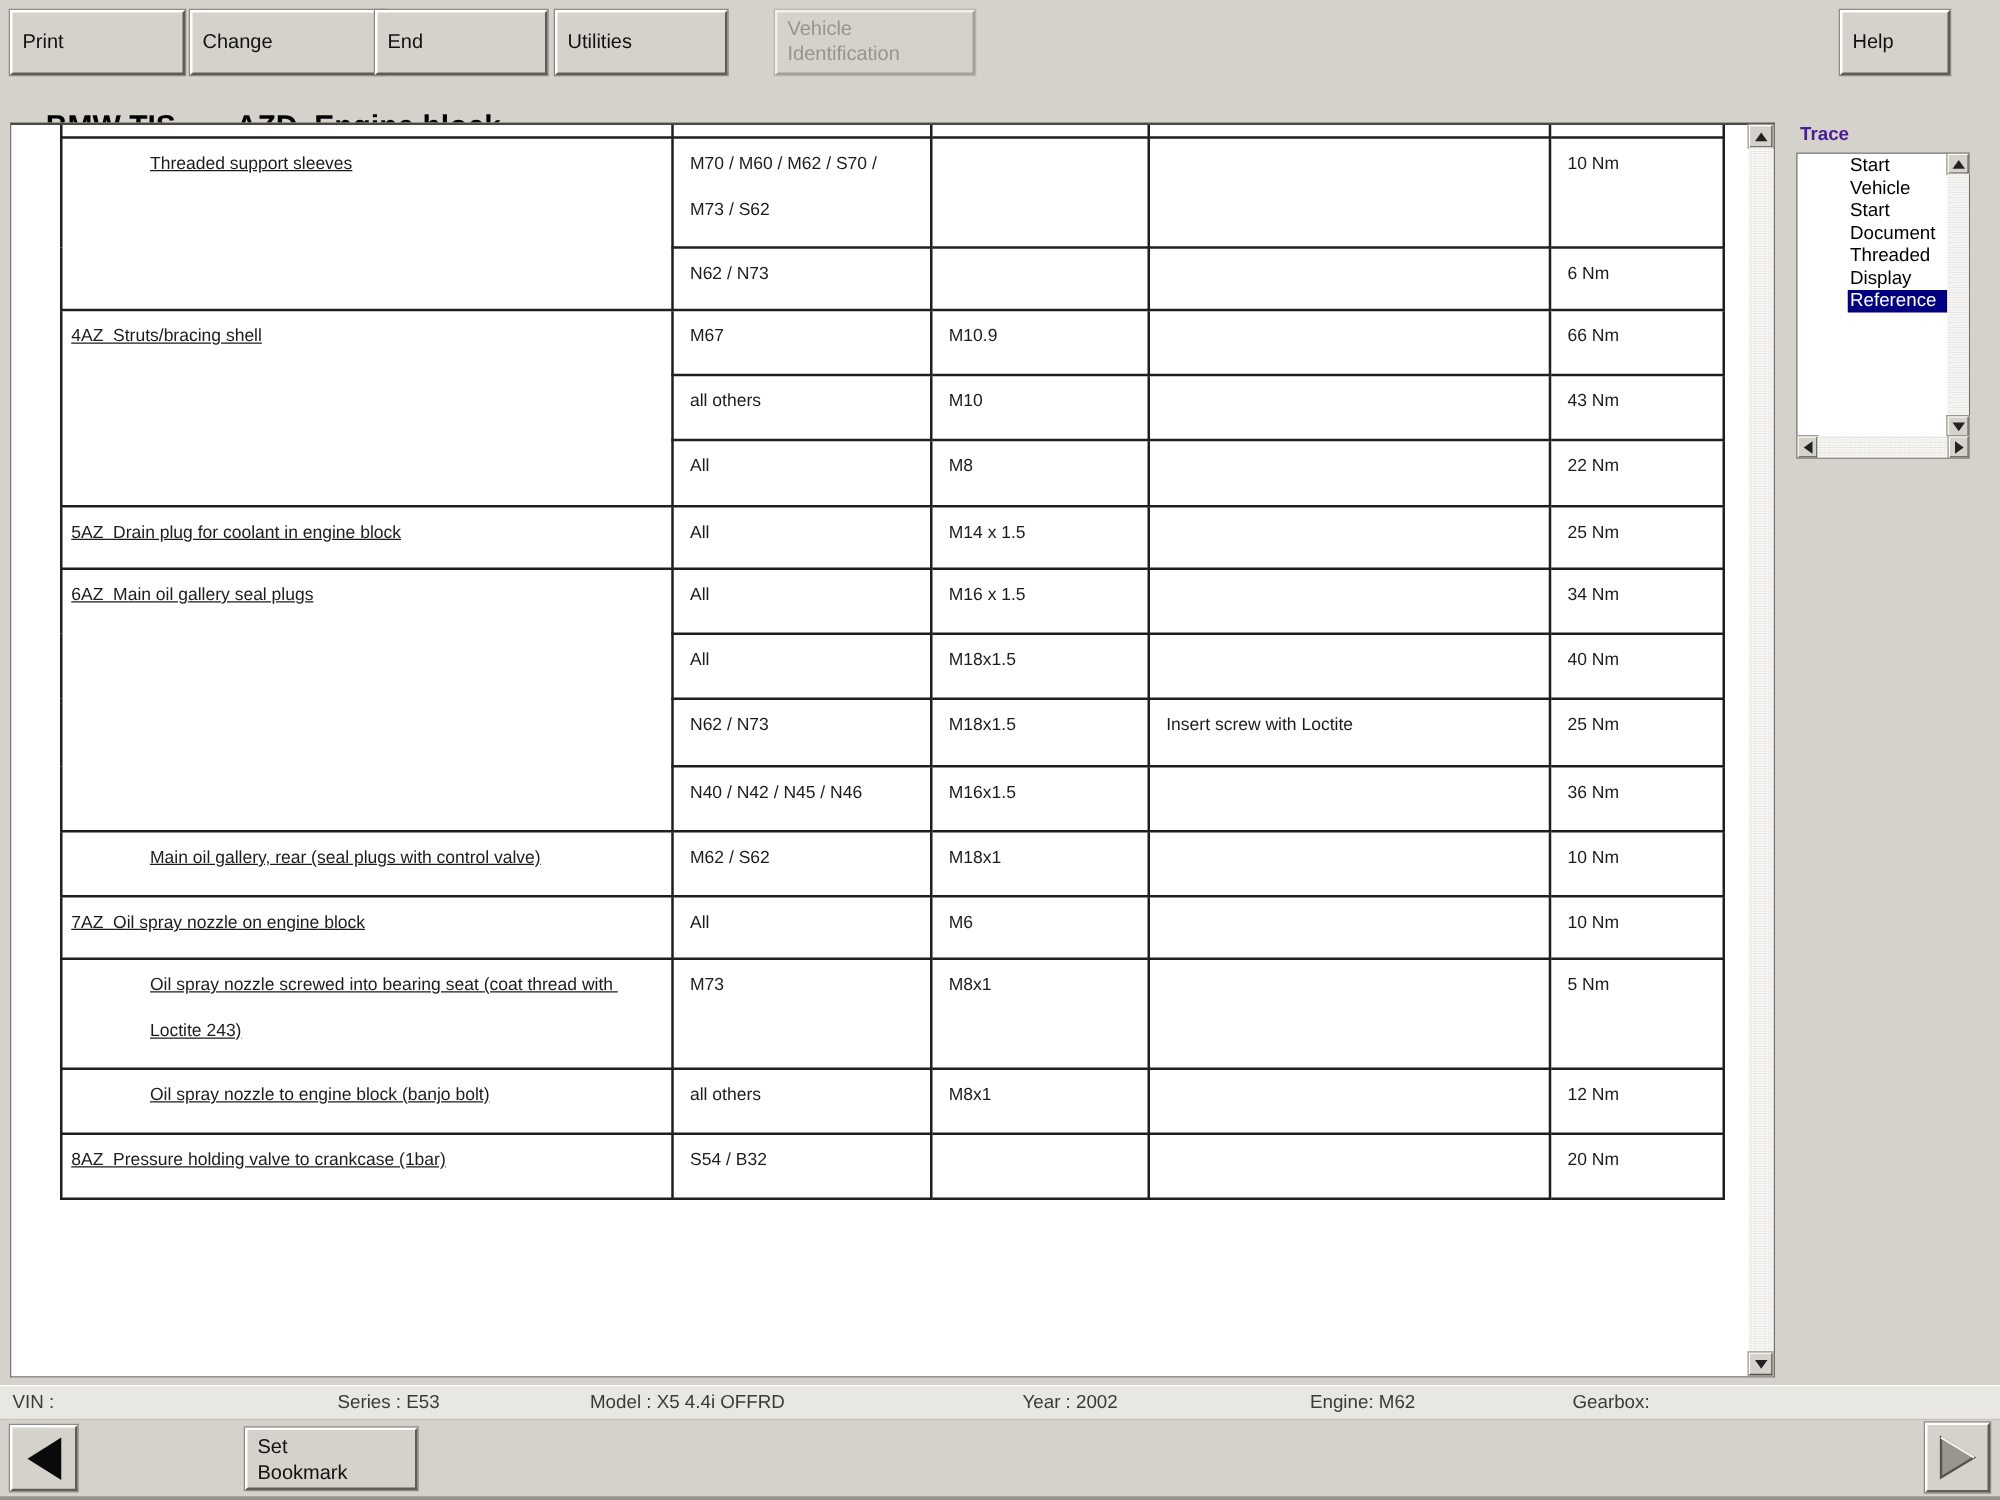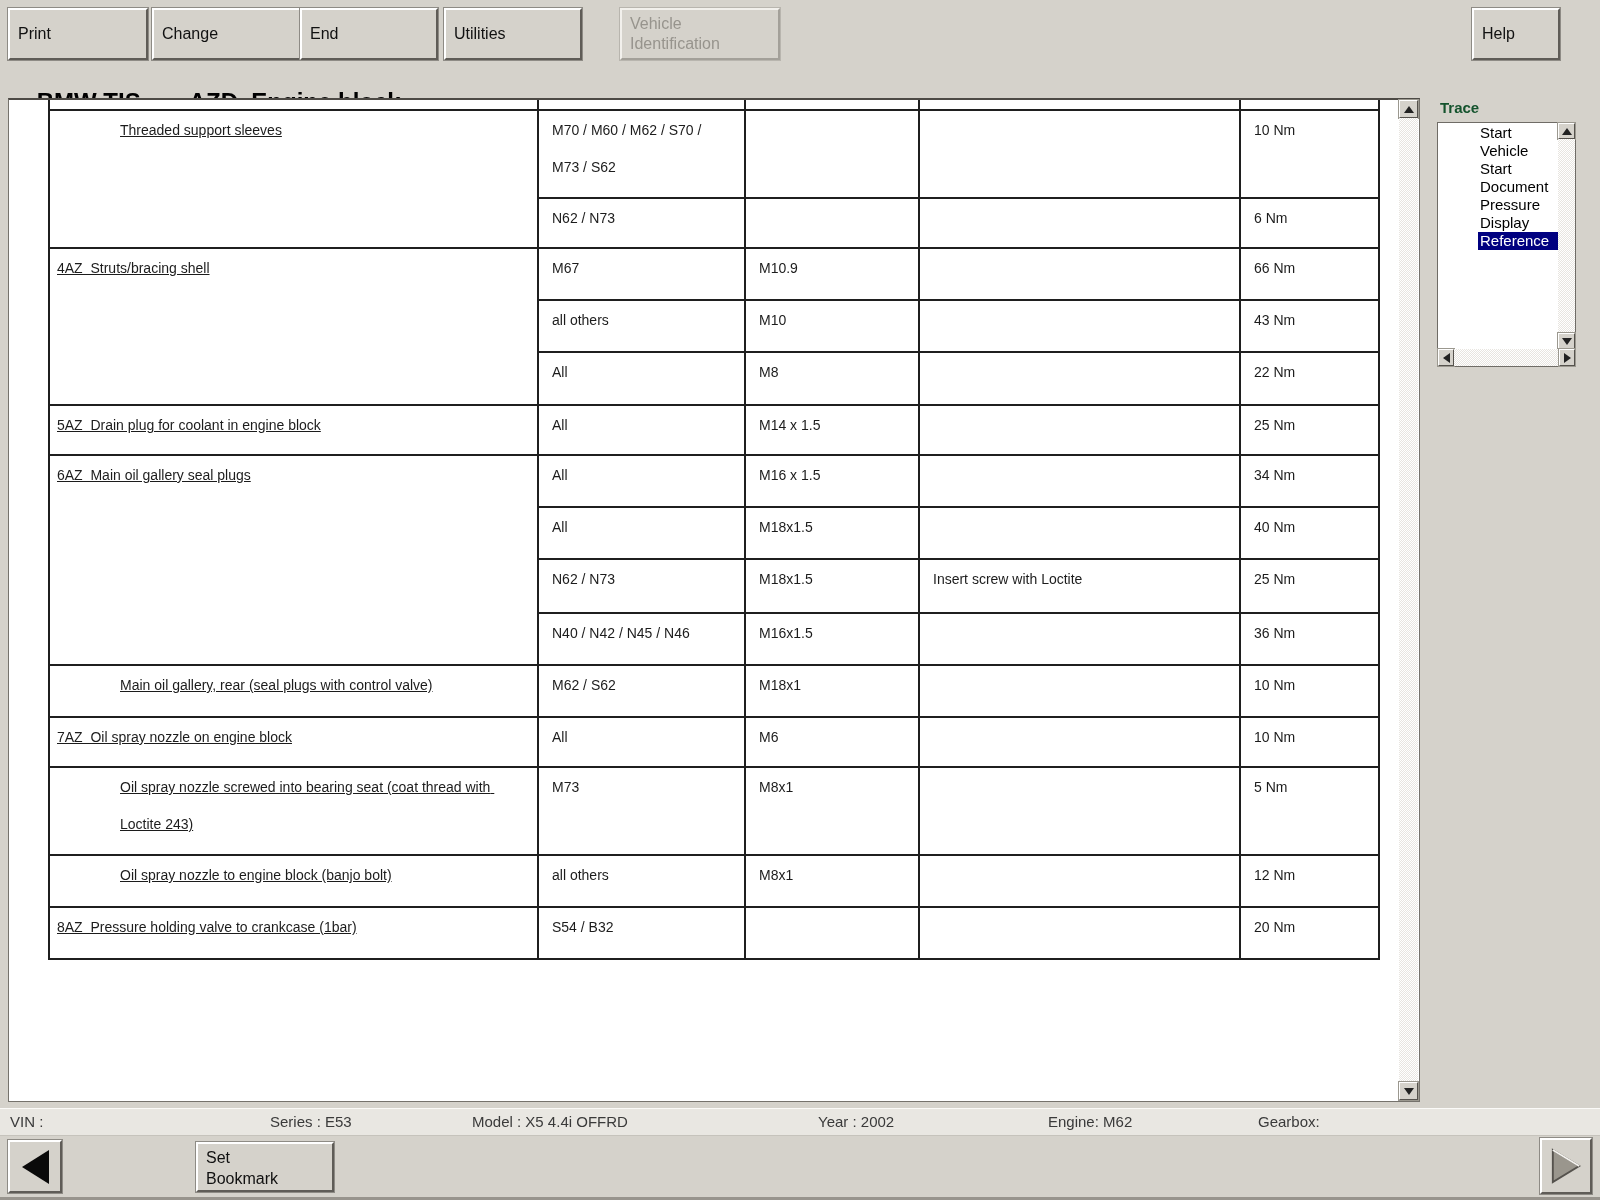--- a/index.html
+++ b/index.html
@@ -93,21 +93,21 @@
     display:flex;flex-direction:column;
   }
   .vscroll .sbtn{height:18px;width:19px;}
   .tri{width:0;height:0;}
   .tri-up{border-left:5px solid transparent;border-right:5px solid transparent;border-bottom:7px solid #222;}
   .tri-down{border-left:5px solid transparent;border-right:5px solid transparent;border-top:7px solid #222;}
   .tri-left{border-top:5px solid transparent;border-bottom:5px solid transparent;border-right:7px solid #222;}
   .tri-right{border-top:5px solid transparent;border-bottom:5px solid transparent;border-left:7px solid #222;}
 
   
-  .trace-label{position:absolute;left:1440px;top:99px;font-size:15px;font-weight:bold;color:#14532d;}
+  .trace-label{position:absolute;left:1440px;top:99px;font-size:15px;font-weight:bold;color:#4c1d95;}
   .listbox{
     position:absolute;left:1437px;top:122px;width:139px;height:245px;
     background:#ffffff;
     border:1px solid #6f6c66;
     box-sizing:border-box;
     display:flex;flex-direction:column;
   }
   .lb-main{flex:1;display:flex;min-height:0;padding-left:40px;}
   .lb-items{flex:1;overflow:hidden;padding-top:1px;}
   .lb-item{font-size:15px;line-height:18px;padding-left:2px;white-space:nowrap;color:#000;}
@@ -284,21 +284,21 @@
   </div>
 
   <div class="trace-label">Trace</div>
   <div class="listbox">
     <div class="lb-main">
       <div class="lb-items">
           <div class="lb-item">Start</div>
           <div class="lb-item">Vehicle</div>
           <div class="lb-item">Start</div>
           <div class="lb-item">Document</div>
-          <div class="lb-item">Pressure</div>
+          <div class="lb-item">Threaded</div>
           <div class="lb-item">Display</div>
           <div class="lb-item selected">Reference</div>
         </div>
       <div class="lb-vscroll">
         <div class="sbtn">
           <div class="tri tri-up"></div>
         </div>
         <div class="strack"></div>
         <div class="sbtn">
           <div class="tri tri-down"></div>

